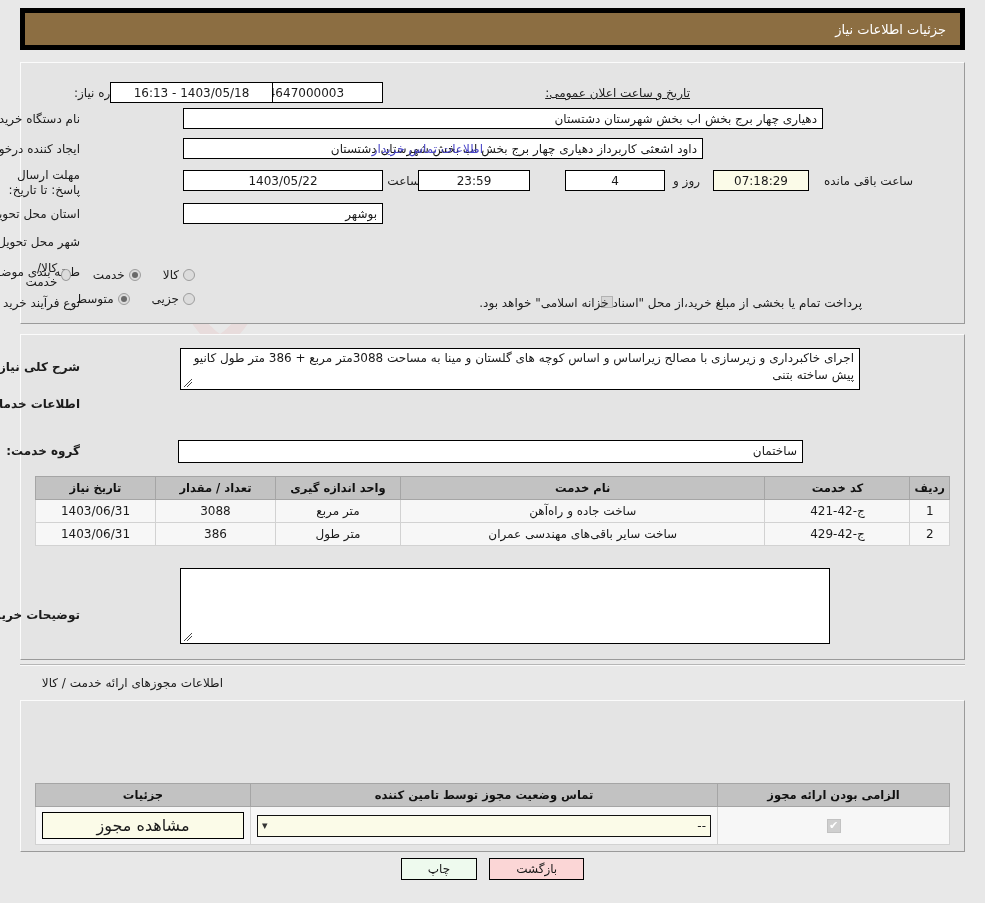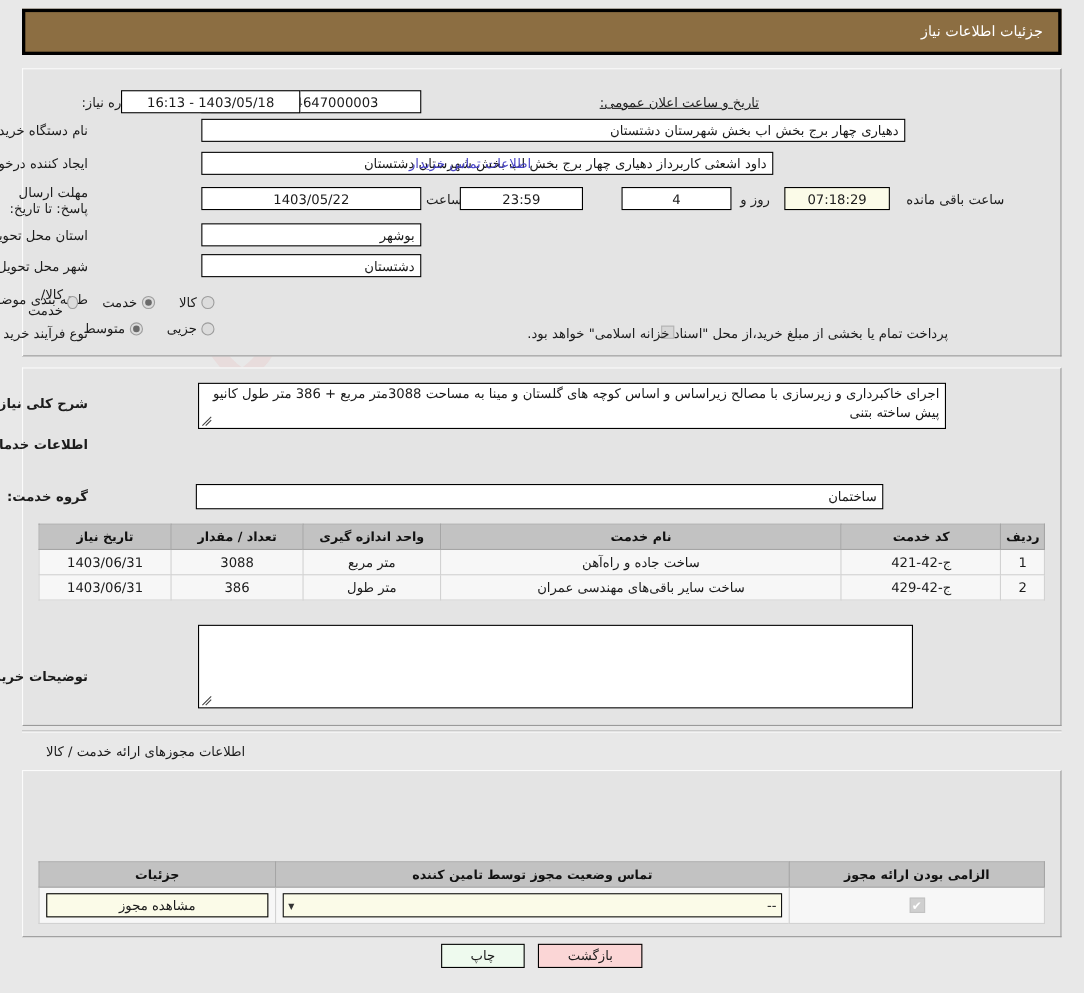--- a/index.html
+++ b/index.html
@@ -25,21 +25,21 @@
     pointer-events: none;
     z-index: 0;
     opacity: .55;
   }
   
   .header-bar {
     position: absolute;
     left: 20px; top: 8px;
     width: 945px; height: 42px;
     background: #8c6e42;
-    border: 3px solid #000000;
+    border: 5px solid #000000;
     color: #ffffff;
     display: flex;
     align-items: center;
     justify-content: flex-start;
     padding: 3px 14px;
     font-size: 13px;
     z-index: 3;
   }
   
   .panel {
@@ -213,21 +213,21 @@
     display: flex;
     align-items: center;
     justify-content: space-between;
     cursor: pointer;
   }
   .sel-box .caret { font-size: 11px; color: #333; }
   .btn-cream {
     background: #fbfbe8;
     border: 1px solid #000;
     font-family: "DejaVu Sans", "Liberation Sans", sans-serif;
-    font-size: 12px;
+    font-size: 16px;
     color: #1a1a1a;
     padding: 3px 26px;
     cursor: pointer;
   }
   .chk-disabled {
     width: 14px; height: 14px;
     background: #cfcfcf;
     border: 1px solid #c2c2c2;
     display: inline-flex;
     align-items: center; justify-content: center;
@@ -324,21 +324,20 @@
   <div class="fld ctr" style="right:455px; top:170px; width:112px;">23:59</div>
   <div class="fld ctr" style="right:320px; top:170px; width:100px;">4</div>
   <div class="plain" style="right:285px; top:174px;">روز و</div>
   <div class="fld ctr cream" style="right:176px; top:170px; width:96px;">07:18:29</div>
   <div class="plain" style="right:72px; top:174px;">ساعت باقی مانده</div>
 
   <div class="lbl" style="right:905px; top:207px;">استان محل تحویل:</div>
   <div class="fld rt" style="right:602px; top:203px; width:200px;">بوشهر</div>
 
   <div class="lbl" style="right:905px; top:235px;">شهر محل تحویل:</div>
-  <div class="fld rt" style="right:602px; top:231px; width:200px;">دشتستان</div>
 
   <div class="lbl" style="right:905px; top:265px;">طبقه بندی موضوعی:</div>
   <div class="radio-grp" id="classification-radios" style="right:790px; top:261px;">
       <div class="radio-item">
         <span class="rdo"></span>
         <span class="rdo-lbl">کالا</span>
       </div>
       <div class="radio-item">
         <span class="rdo on"></span>
         <span class="rdo-lbl">خدمت</span>

